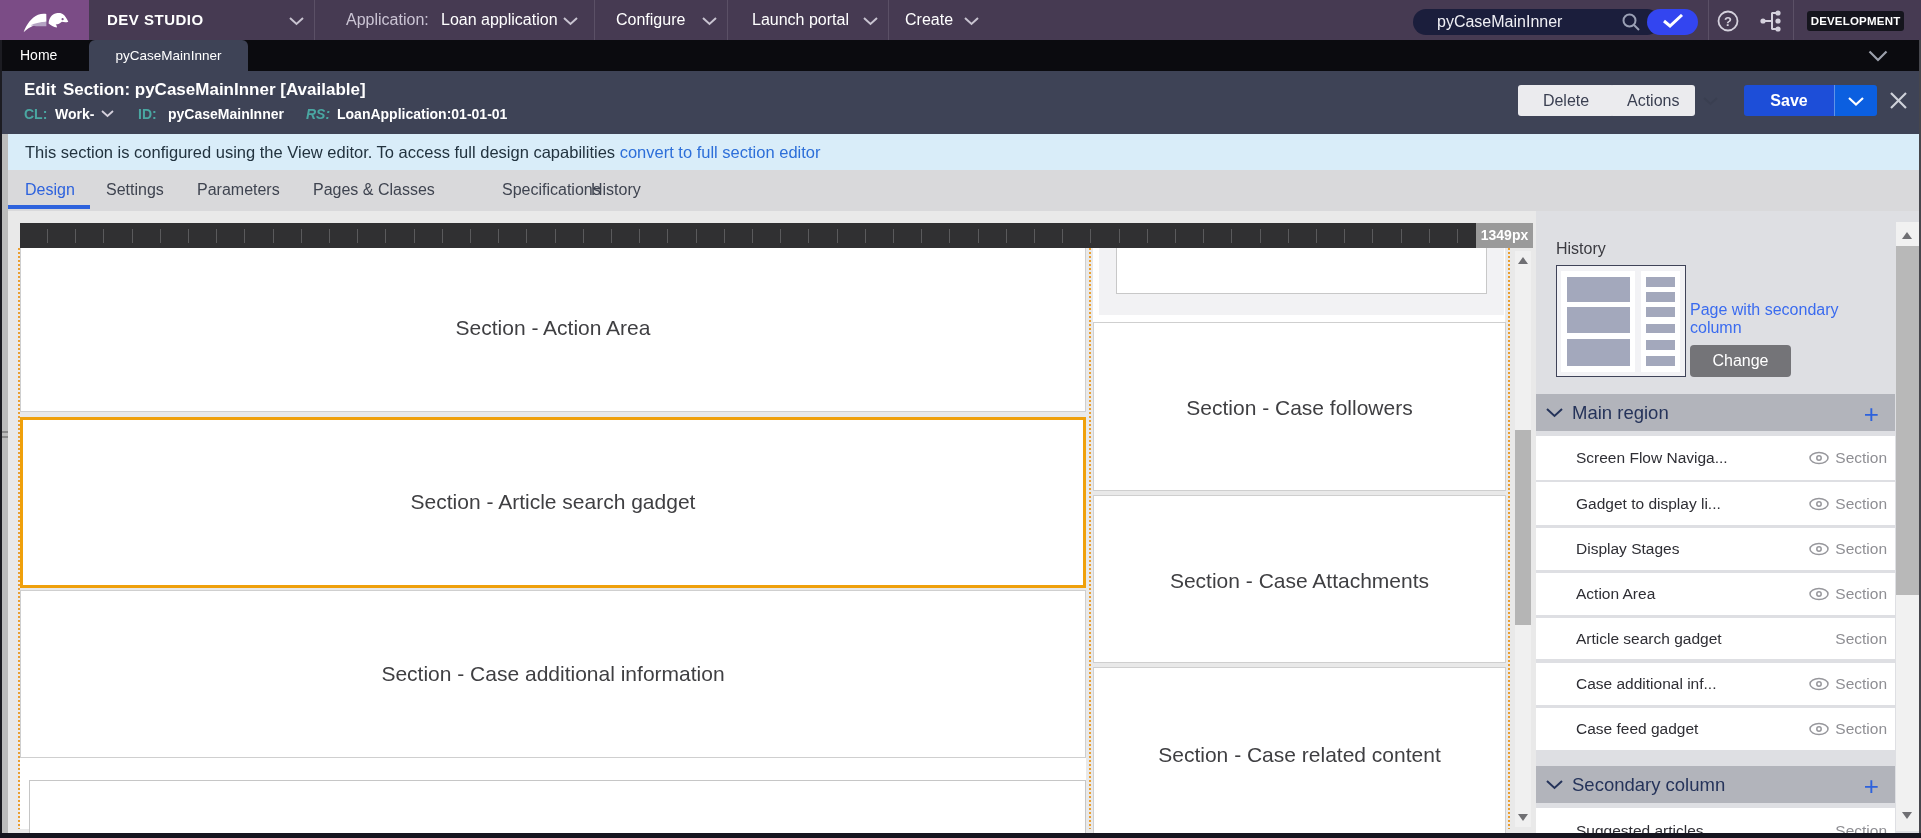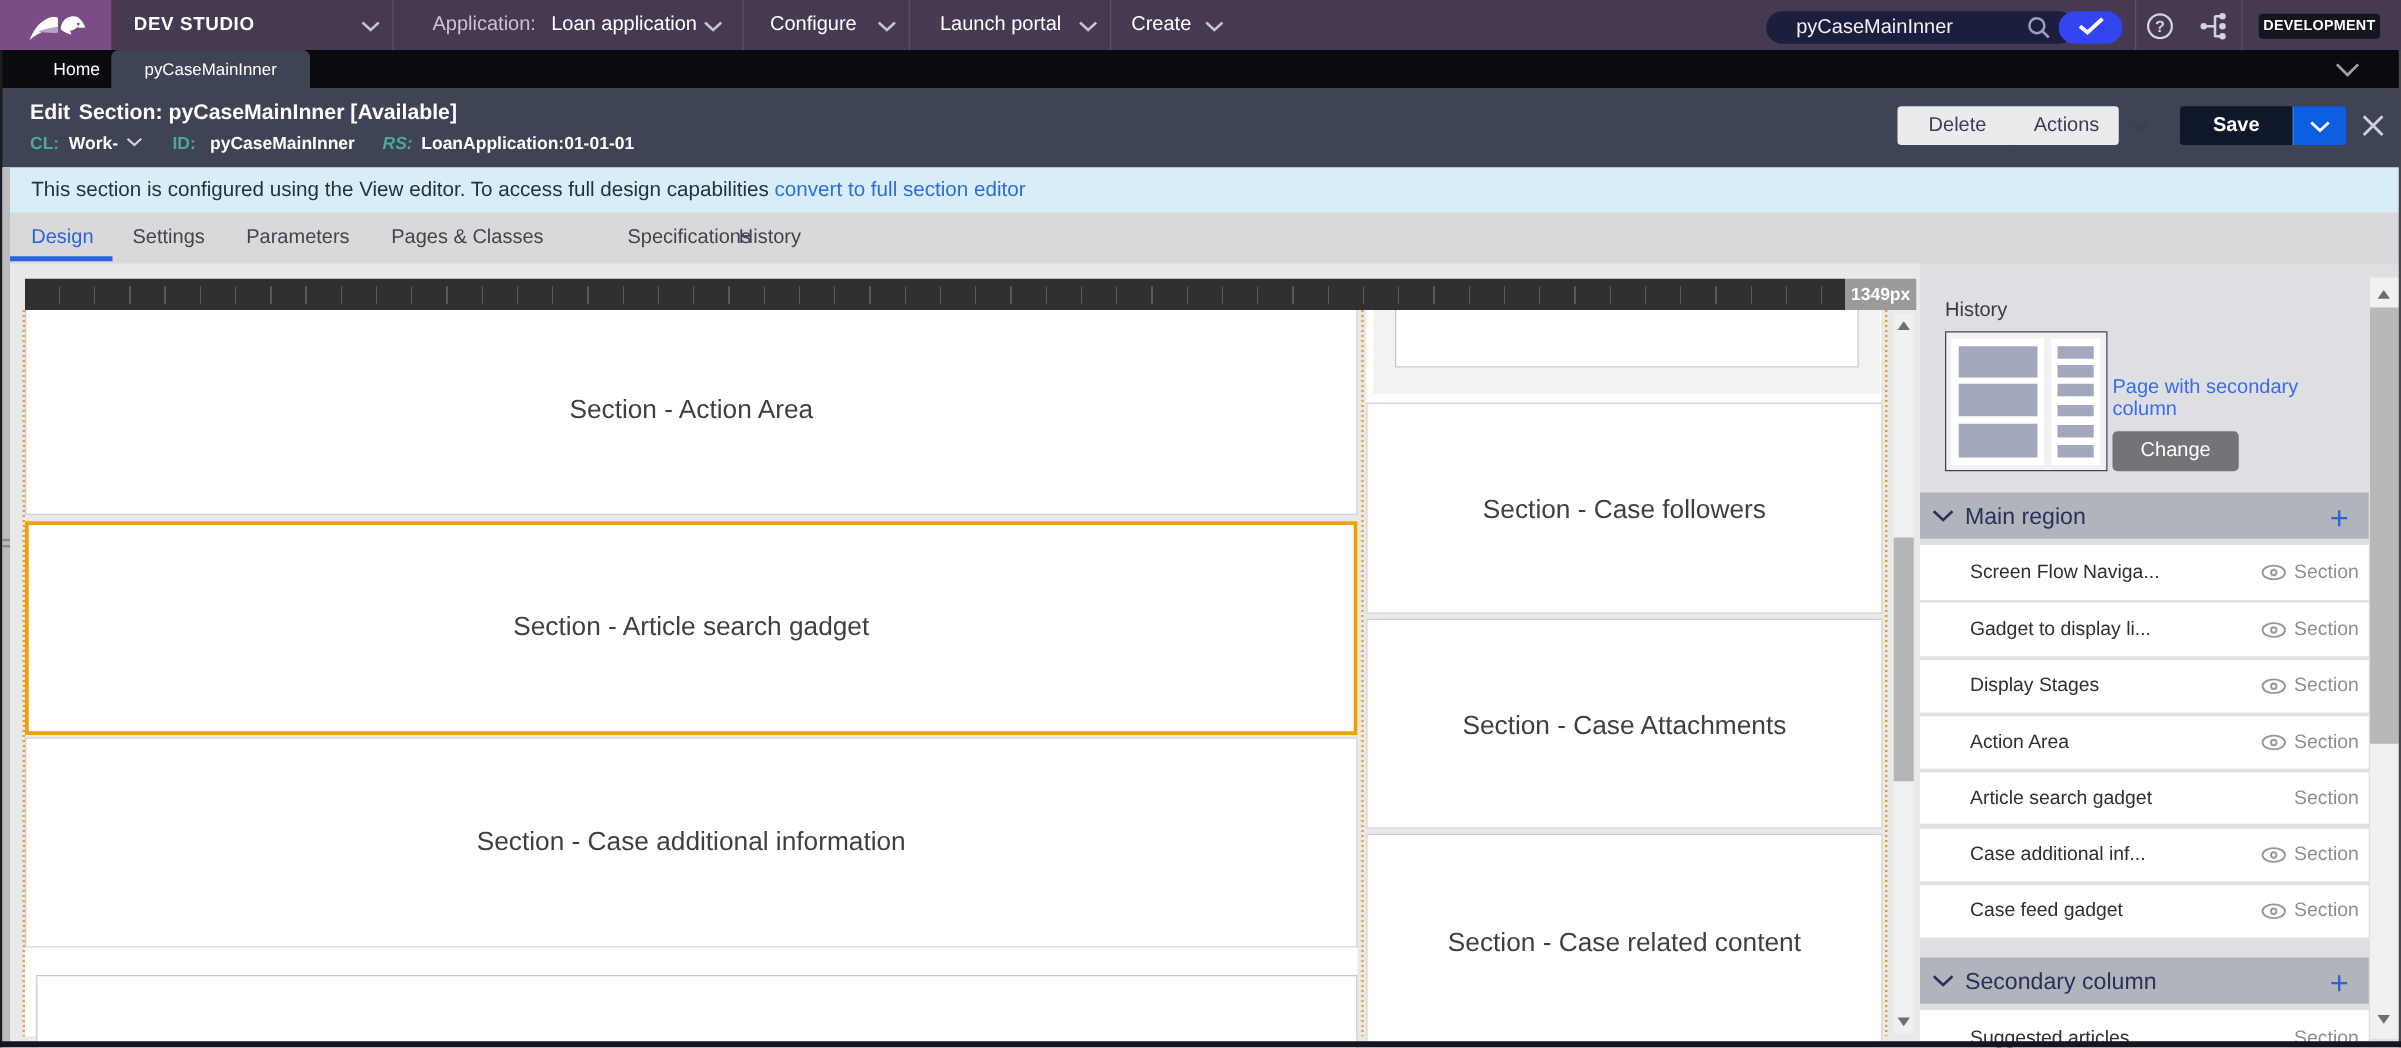--- a/index.html
+++ b/index.html
@@ -11,21 +11,21 @@
   .tb-sep{top:0;width:1px;height:40px;background:#5b5066;}
   .tb-txt{top:0;height:40px;line-height:40px;color:#fff;font-size:16px;white-space:nowrap;}
   .tb-dim{color:#cbc4d4;}
   
   #searchpill{left:1413px;top:9px;width:247px;height:26px;background:#1b1e3c;border-radius:13px;}
   #searchtxt{left:1437px;top:9px;height:26px;line-height:26px;color:#f0f0f5;font-size:16px;}
   #searchblue{left:1647px;top:9px;width:51px;height:26px;background:#3345f0;border-radius:13px;}
   #devbadge{left:1807px;top:11px;width:97px;height:20px;background:#15151d;border-radius:3px;color:#fff;font-size:11.5px;font-weight:bold;text-align:center;line-height:20px;letter-spacing:0.2px;}
   
   #tabbar{left:0;top:40px;width:1921px;height:31px;background:#0b0b0f;}
-  #hometab{left:20px;top:40px;width:60px;height:31px;line-height:31px;color:#fff;font-size:14px;text-align:right;}
+  #hometab{left:20px;top:40px;width:60px;height:31px;line-height:31px;color:#fff;font-size:14px;text-align:left;}
   #activetab{left:89px;top:40px;width:159px;height:31px;background:#3e4356;border-radius:6px 6px 0 0;color:#fff;font-size:13.5px;text-align:center;line-height:32px;}
   
   #edithead{left:0;top:71px;width:1921px;height:63px;background:#3e4356;}
   .eh-t1{top:80px;height:20px;line-height:20px;color:#fff;font-size:17px;font-weight:bold;white-space:nowrap;}
   .eh-t2{top:106px;height:16px;line-height:16px;font-size:14px;font-weight:bold;white-space:nowrap;color:#fff;}
   .teal{color:#4aa7a2;}
   .btn{top:85px;height:31px;background:#ebebee;border-radius:3px;color:#3a3f51;font-size:16px;text-align:center;line-height:31px;}
   
   #infobar{left:0;top:134px;width:1921px;height:36px;background:#d9edf9;}
   #infotxt{left:25px;top:134px;height:36px;line-height:37px;font-size:16.5px;color:#22333f;white-space:nowrap;}
@@ -144,21 +144,21 @@
   </svg>
 <div class="abs eh-t2 teal" style="left:138px;">ID:</div>
 <div class="abs eh-t2" style="left:168px;">pyCaseMainInner</div>
 <div class="abs eh-t2 teal" style="left:306px;font-style:italic;">RS:</div>
 <div class="abs eh-t2" style="left:337px;">LoanApplication:01-01-01</div>
 <div class="abs btn" style="left:1518px;width:96px;">Delete</div>
 <div class="abs btn" style="left:1610px;width:85px;text-align:left;padding-left:17px;box-sizing:border-box;">Actions</div>
 <svg class="abs" style="left:1703px;top:97px" width="15" height="9" viewBox="0 0 15 9">
     <polyline points="1,1 7.5,7 14,1" fill="none" stroke="#3a3f51" stroke-width="2"></polyline>
   </svg>
-<div class="abs" style="left:1744px;top:85px;width:90px;height:31px;background:#0f172a;border-radius:3px 0 0 3px;color:#fff;font-size:16px;font-weight:bold;text-align:center;line-height:31px;">Save</div>
+<div class="abs" style="left:1744px;top:85px;width:90px;height:31px;background:#1d4ed8;border-radius:3px 0 0 3px;color:#fff;font-size:16px;font-weight:bold;text-align:center;line-height:31px;">Save</div>
 <div class="abs" style="left:1834px;top:85px;width:43px;height:31px;background:#0b5fe0;border-radius:0 3px 3px 0;border-left:1px solid #5e93e8;box-sizing:border-box;"></div>
 <svg class="abs" style="left:1848px;top:97px" width="16" height="9" viewBox="0 0 16 9">
     <polyline points="1,1 8,7.5 15,1" fill="none" stroke="#fff" stroke-width="2.2"></polyline>
   </svg>
 <svg class="abs" style="left:1889px;top:91px" width="19" height="19" viewBox="0 0 19 19">
     <line x1="2" y1="2" x2="17" y2="17" stroke="#cfd2da" stroke-width="2.2"></line>
     <line x1="17" y1="2" x2="2" y2="17" stroke="#cfd2da" stroke-width="2.2"></line>
   </svg>
 
 <div class="abs" id="infobar"></div>

